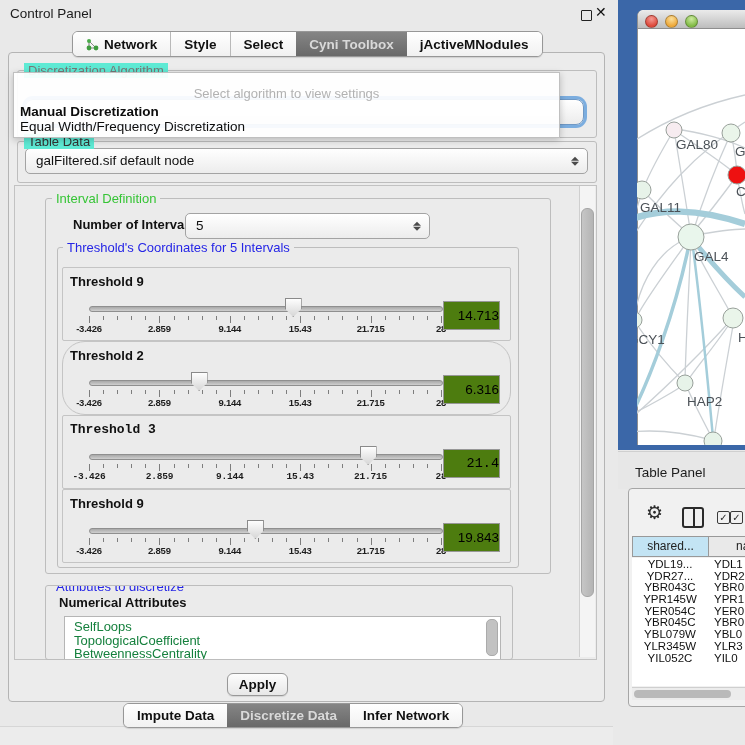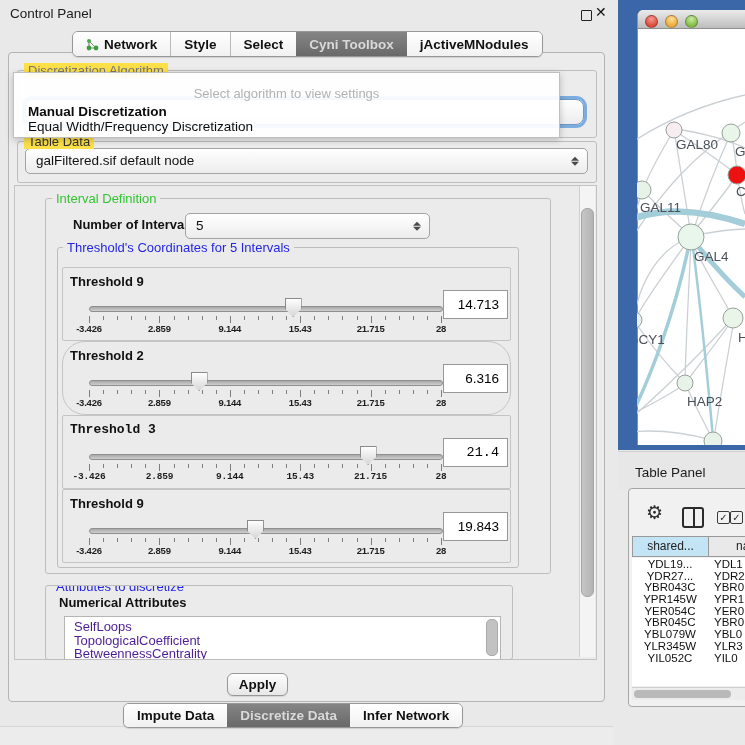--- a/index.html
+++ b/index.html
@@ -14,58 +14,58 @@
        background:#fff;box-shadow:0 1px 1px rgba(0,0,0,0.12);z-index:12;}
   .seg .sg{display:flex;align-items:center;padding:0 13px;font-size:13.5px;font-weight:bold;color:#111;
        background:linear-gradient(#ffffff,#f1f1f1);border-left:1px solid #b9b9b9;cursor:default;}
   .seg .sg:first-child{border-left:none;}
   .seg .sg.sel{background:linear-gradient(#858585,#696969);color:#d9d9d9;border-left:none;}
   .seg .sg.aftersel{border-left:none;}
   .net-ico{width:13px;height:13px;margin-right:5px;}
   
   .tab-panel{left:8px;top:52px;width:595px;height:648px;border:1px solid #b4b4b4;border-radius:4px;background:#ececec;}
   .group{border:1px solid #bdbdbd;border-radius:3px;}
-  .gtitle{position:absolute;font-size:13px;padding:0 4px;background:#fde047;white-space:nowrap;}
+  .gtitle{position:absolute;font-size:13px;padding:0 4px;background:#5eead4;white-space:nowrap;}
   .green{color:#35c435;}
   .blue{color:#2525e6;}
   .combo{background:linear-gradient(#ffffff,#ececec);border:1px solid #a3a3a3;border-radius:5px;
          font-size:13.5px;color:#111;}
   .combo .cv{position:absolute;left:10px;top:0;line-height:24px;white-space:nowrap;}
   .stepper{position:absolute;right:8px;top:50%;transform:translateY(-50%);width:8px;}
   .stepper i{display:block;width:0;height:0;border-left:4px solid transparent;border-right:4px solid transparent;margin:1.5px 0;}
   .stepper .up{border-bottom:4.5px solid #4a4a4a;}
   .stepper .dn{border-top:4.5px solid #4a4a4a;}
   .focusring{box-shadow:0 0 0 3px rgba(86,152,219,0.75);border-color:#6f98c4;}
   
   .popup{left:13px;top:72px;width:545px;height:64px;background:rgba(255,255,255,0.93);
          border:1px solid rgba(165,165,165,0.7);box-shadow:0 2px 7px rgba(0,0,0,0.22);z-index:40;}
   .popup .ph{margin-top:13px;text-align:center;font-size:13px;color:#b2b2b2;}
-  .popup .op{margin-left:14px;font-size:13.5px;color:#0c0c0c;line-height:15px;}
+  .popup .op{margin-left:6px;font-size:13.5px;color:#0c0c0c;line-height:15px;}
   .popup .op.b{font-weight:bold;margin-top:3px;}
   
   .scrollpane{left:14px;top:185px;width:581px;height:473px;border:1px solid #c2c2c2;background:#ebebeb;overflow:hidden;}
   .vsb-track{left:579px;top:186px;width:15px;height:471px;background:#f4f4f4;border-left:1px solid #cfcfcf;}
   .vsb-thumb{left:581px;top:208px;width:11px;height:387px;background:linear-gradient(90deg,#c6c6c6,#b4b4b4);
              border:1px solid #a5a5a5;border-radius:6px;}
   
   .tbox{position:absolute;left:62px;width:447px;height:72px;border:1px solid #c4c4c4;border-radius:2px;background:#ebebeb;}
   .tlabel{position:absolute;left:7px;top:6px;font-size:13px;font-weight:bold;color:#111;}
   .track{position:absolute;left:26px;top:38px;width:352px;height:4px;border:1px solid #8f8f8f;border-radius:3px;
          background:linear-gradient(#a8a8a8,#cfcfcf);}
   .thumb{position:absolute;top:30px;width:15px;height:17px;background:linear-gradient(#fefefe,#d7d7d7);
          border:1px solid #8a8a8a;clip-path:polygon(0 0,100% 0,100% 55%,50% 100%,0 55%);}
   .tick{position:absolute;width:1px;background:#7d7d7d;top:48px;}
   .tklbl{position:absolute;top:55px;transform:translateX(-50%);font-size:9.5px;font-weight:bold;color:#1d1d1d;letter-spacing:-0.2px;}
-  .vbox{position:absolute;left:380px;top:22px;width:55px;height:27px;background:#ffffff;border:1px solid #979797;
-        font-size:13.5px;color:#000;text-align:right;line-height:27px;padding-right:8px;}
+  .vbox{position:absolute;left:380px;top:33px;width:55px;height:27px;background:#4d7c0f;border:1px solid #979797;
+        font-size:13.5px;color:#000;text-align:right;line-height:27px;padding-right:0;}
   
   .attr-group{left:45px;top:585px;width:466px;height:73px;border:1px solid #bdbdbd;border-radius:3px;overflow:hidden;}
   .attr-head{position:absolute;left:13px;top:9px;font-size:13px;font-weight:bold;color:#111;}
   .attr-list{position:absolute;left:18px;top:30px;width:435px;height:42px;background:#fff;border:1px solid #b5b5b5;overflow:hidden;}
-  .attr-item{font-size:13px;color:#4c1d95;line-height:13.5px;padding-left:9px;}
+  .attr-item{font-size:13px;color:#15803d;line-height:13.5px;padding-left:9px;}
   .attr-list .sb{position:absolute;right:2px;top:2px;width:10px;height:35px;background:#c2c2c2;border:1px solid #ababab;border-radius:5px;}
   .apply{left:227px;top:673px;width:59px;height:21px;border:1px solid #989898;border-radius:6px;
          background:linear-gradient(#fdfdfd,#e7e7e7);font-size:13.5px;font-weight:600;color:#111;
          text-align:center;line-height:21px;box-shadow:0 1px 1px rgba(0,0,0,0.1);}
   
   .blueframe{left:618px;top:0;width:127px;height:450px;background:#3b67a8;}
   .macwin{left:637px;top:10px;width:108px;height:435px;background:#fff;border-left:1px solid #8f8f8f;border-radius:6px 0 0 0;}
   .mactitle{position:absolute;left:0;top:0;width:108px;height:18px;border-radius:6px 0 0 0;
             background:linear-gradient(#ebebeb,#bdbdbd);border-bottom:1px solid #8e8e8e;}
   .light{position:absolute;top:5px;width:13px;height:13px;border-radius:50%;border:1px solid rgba(0,0,0,0.28);box-sizing:border-box;}

